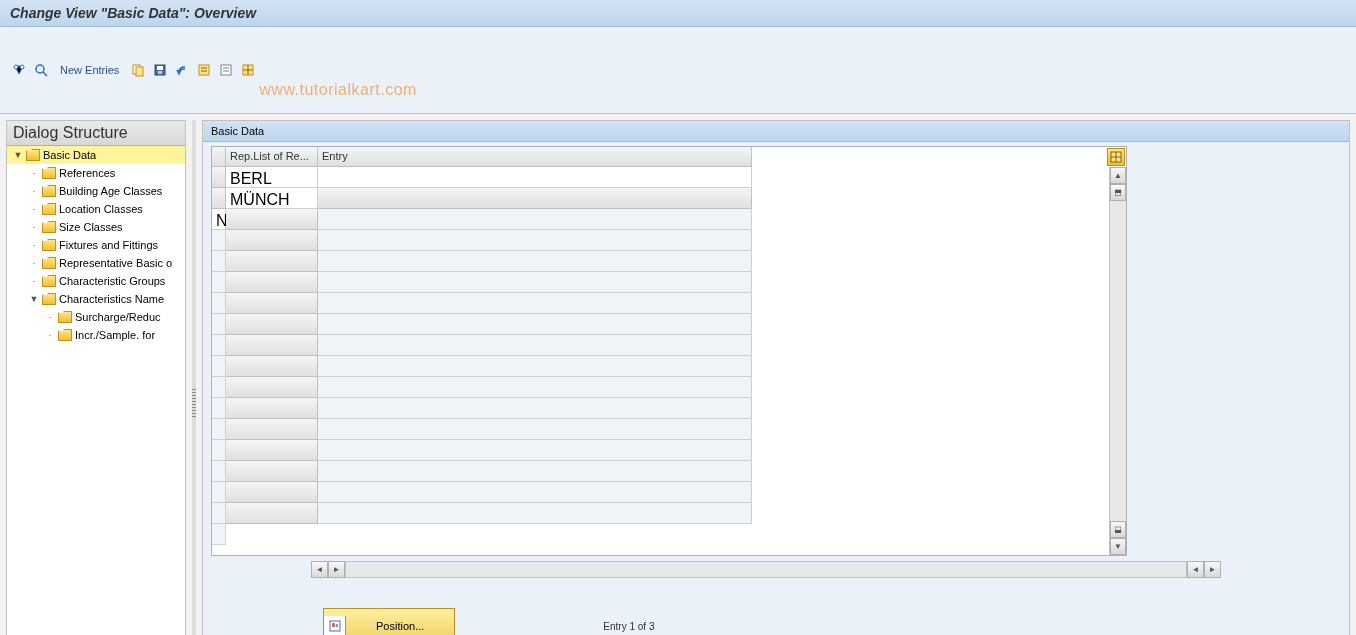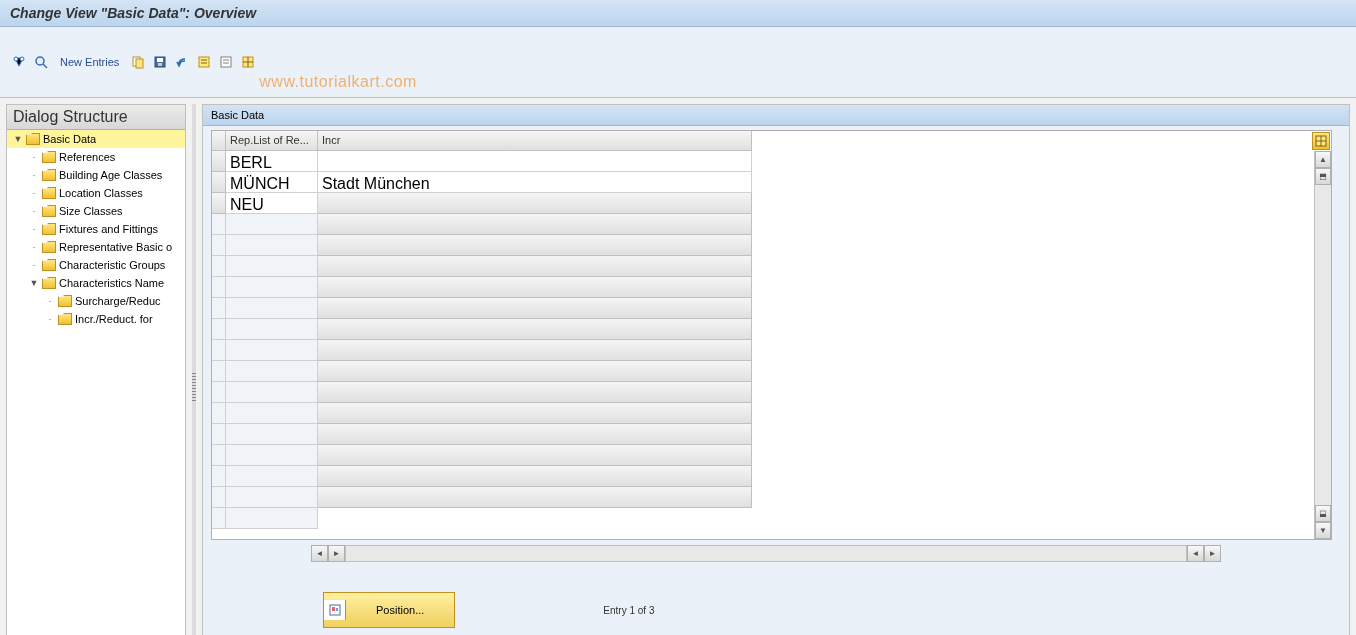--- a/index.html
+++ b/index.html
@@ -16,21 +16,21 @@
   background: linear-gradient(to bottom, #d3e4f5, #bcd5ed);
   border-bottom: 1px solid #a0b8d0;
   padding: 5px 10px;
   font-style: italic;
   font-weight: bold;
   font-size: 14px;
   color: #333;
 }
 .toolbar {
   background: #eaf1f9;
-  padding: 6px 10px;
+  padding: 14px 10px;
   display: flex;
   align-items: center;
   gap: 4px;
   border-bottom: 1px solid #c0c0c0;
 }
 .tb-btn {
   width: 18px;
   height: 18px;
   display: inline-flex;
   align-items: center;
@@ -148,21 +148,21 @@
   font-size: 11px;
   background: linear-gradient(to bottom, #d3e4f5, #bcd5ed);
   border-bottom: 1px solid #a0b8d0;
 }
 .table-wrap {
   margin: 4px 8px;
   background: #fff;
   border: 1px solid #b0b0b0;
   flex: none;
   height: 410px;
-  width: 1121px;
+  width: 916px;
   display: flex;
   flex-direction: column;
   position: relative;
 }
 .grid {
   display: grid;
   grid-template-columns: 14px 92px 434px;
   position: absolute;
   top: 0;
   left: 0;
@@ -397,21 +397,21 @@
           <span>Characteristics Name</span>
         </div>
         <div class="tree-item" style="padding-left: 38px;">
           <span class="tree-toggle">·</span>
           <span class="folder-icon folder-closed"></span>
           <span>Surcharge/Reduc</span>
         </div>
         <div class="tree-item" style="padding-left: 38px;">
           <span class="tree-toggle">·</span>
           <span class="folder-icon folder-closed"></span>
-          <span>Incr./Reduct. for</span>
+          <span>Incr./Sample. for</span>
         </div>
       </div>
     <div class="sidebar-foot">
       <span class="disabled-scroll-track"></span>
       <span style="display:flex;">
         <span class="hsbtn" style="width:14px;height:14px;">◄</span>
         <span class="hsbtn" style="width:14px;height:14px;">►</span>
       </span>
     </div>
   </div>
@@ -419,27 +419,26 @@
   <div class="splitter">
     <div class="splitter-handle"></div>
   </div>
 
   <div class="data-area">
     <div class="panel-title">Basic Data</div>
     <div class="table-wrap">
       <div class="grid" id="grid">
           <div class="grid-header"></div>
           <div class="grid-header">Rep.List of Re...</div>
-          <div class="grid-header">Incr</div>
+          <div class="grid-header">Entry</div>
           <div class="grid-rowhdr"></div>
           <div class="grid-cell">BERL</div>
           <div class="grid-cell"></div>
           <div class="grid-rowhdr"></div>
           <div class="grid-cell">MÜNCH</div>
-          <div class="grid-cell">Stadt München</div>
           <div class="grid-rowhdr"></div>
           <div class="grid-cell">NEU</div>
           <div class="grid-rowhdr"></div>
           <div class="grid-cell empty"></div>
           <div class="grid-cell empty"></div>
           <div class="grid-rowhdr"></div>
           <div class="grid-cell empty"></div>
           <div class="grid-cell empty"></div>
           <div class="grid-rowhdr"></div>
           <div class="grid-cell empty"></div>

